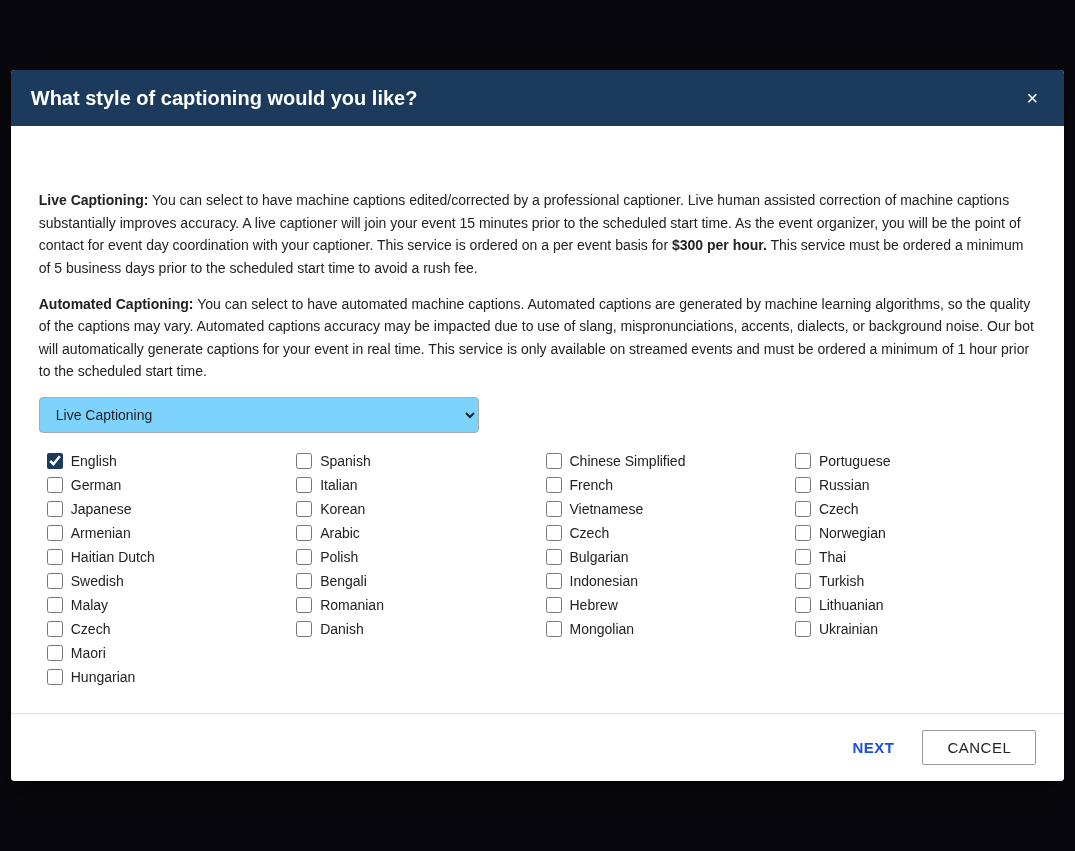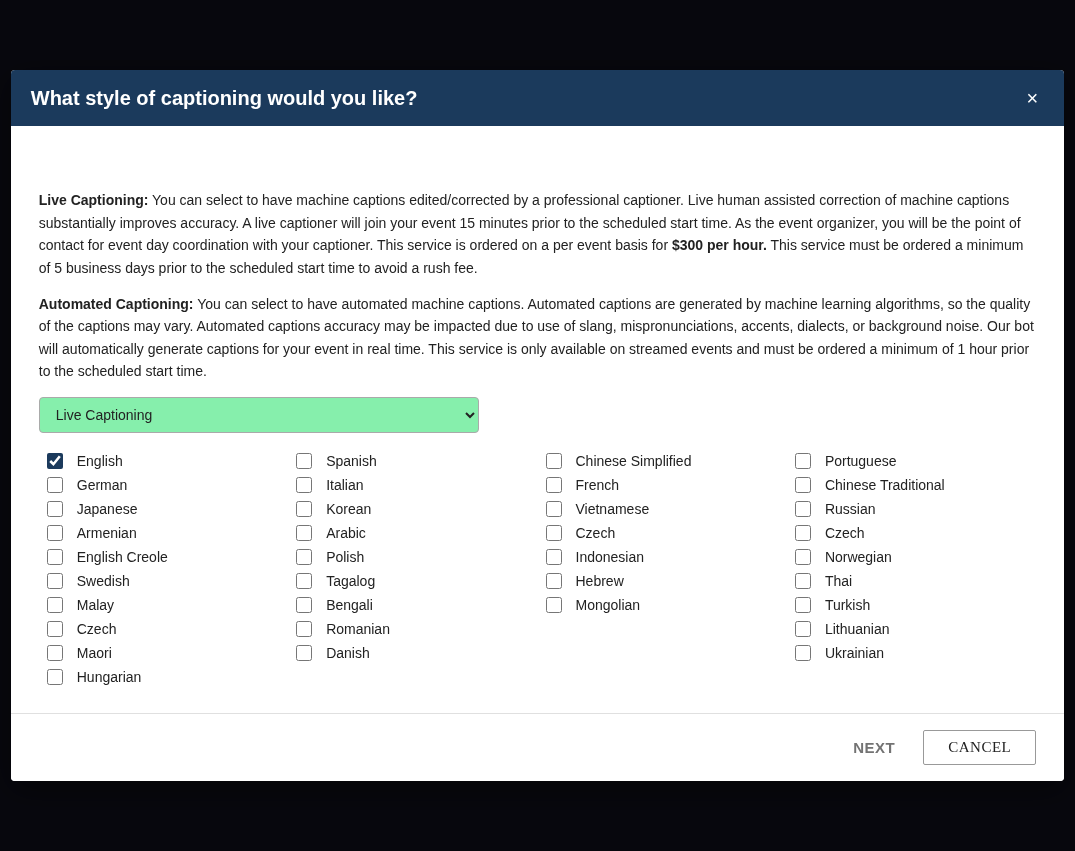--- a/index.html
+++ b/index.html
@@ -63,39 +63,39 @@
     }
     .select-wrapper {
       margin-bottom: 16px;
     }
     .select-wrapper select {
       width: 440px;
       padding: 8px 12px;
       font-size: 14px;
       border: 1px solid #aaa;
       border-radius: 4px;
-      background: #86efac;
+      background: #7dd3fc;
       color: #222;
       cursor: pointer;
     }
     .languages-grid {
       display: grid;
       grid-template-columns: repeat(4, 1fr);
       gap: 0;
       margin-bottom: 8px;
     }
     .lang-col {
       display: flex;
       flex-direction: column;
       gap: 0;
     }
     .lang-item {
       display: flex;
       align-items: flex-start;
-      gap: 14px;
+      gap: 8px;
       padding: 4px 8px;
       font-size: 14px;
       color: #222;
     }
     .lang-item input[type="checkbox"] {
       width: 16px;
       height: 16px;
       accent-color: #1b3a5c;
       cursor: pointer;
       flex-shrink: 0;
@@ -107,38 +107,37 @@
       padding: 16px 28px;
       display: flex;
       justify-content: flex-end;
       gap: 12px;
       border-top: 1px solid #e0e0e0;
       background: #fff;
     }
     .btn-next {
       background: none;
       border: none;
-      color: #737373;
+      color: #1d4ed8;
       font-size: 15px;
       font-weight: bold;
       cursor: pointer;
       padding: 8px 16px;
       letter-spacing: 0.5px;
     }
     .btn-cancel {
       background: #fff;
       border: 1px solid #999;
       color: #222;
       font-size: 15px;
       font-weight: normal;
       cursor: pointer;
       padding: 8px 24px;
       border-radius: 2px;
       letter-spacing: 0.5px;
-      font-family: Liberation Serif, serif;
     }
   </style>
 </head>
 <body>
 
 <div class="modal-overlay">
   <div class="modal">
     <div class="modal-header">
       <h2>What style of captioning would you like?</h2>
       <button class="close-btn">×</button>
@@ -169,21 +168,21 @@
             <div class="lang-item">
               <input type="checkbox" id="lang_col1_2" style="">
               <label for="lang_col1_2">Japanese</label>
             </div>
             <div class="lang-item">
               <input type="checkbox" id="lang_col1_3" style="">
               <label for="lang_col1_3">Armenian</label>
             </div>
             <div class="lang-item">
               <input type="checkbox" id="lang_col1_4" style="">
-              <label for="lang_col1_4">English Creole</label>
+              <label for="lang_col1_4">Haitian Dutch</label>
             </div>
             <div class="lang-item">
               <input type="checkbox" id="lang_col1_5" style="">
               <label for="lang_col1_5">Swedish</label>
             </div>
             <div class="lang-item">
               <input type="checkbox" id="lang_col1_6" style="">
               <label for="lang_col1_6">Malay</label>
             </div>
             <div class="lang-item">
@@ -214,24 +213,20 @@
             </div>
             <div class="lang-item">
               <input type="checkbox" id="lang_col2_3" style="">
               <label for="lang_col2_3">Arabic</label>
             </div>
             <div class="lang-item">
               <input type="checkbox" id="lang_col2_4" style="">
               <label for="lang_col2_4">Polish</label>
             </div>
             <div class="lang-item">
-              <input type="checkbox" id="lang_col2_5" style="">
-              <label for="lang_col2_5">Tagalog</label>
-            </div>
-            <div class="lang-item">
               <input type="checkbox" id="lang_col2_6" style="">
               <label for="lang_col2_6">Bengali</label>
             </div>
             <div class="lang-item">
               <input type="checkbox" id="lang_col2_8" style="">
               <label for="lang_col2_8">Romanian</label>
             </div>
             <div class="lang-item">
               <input type="checkbox" id="lang_col2_7" style="">
               <label for="lang_col2_7">Danish</label>
@@ -248,40 +243,40 @@
             </div>
             <div class="lang-item">
               <input type="checkbox" id="lang_col3_2" style="">
               <label for="lang_col3_2">Vietnamese</label>
             </div>
             <div class="lang-item">
               <input type="checkbox" id="lang_col3_3" style="">
               <label for="lang_col3_3">Czech</label>
             </div>
             <div class="lang-item">
+              <input type="checkbox" id="lang_col3_4" style="">
+              <label for="lang_col3_4">Bulgarian</label>
+            </div>
+            <div class="lang-item">
               <input type="checkbox" id="lang_col3_5" style="">
               <label for="lang_col3_5">Indonesian</label>
             </div>
             <div class="lang-item">
               <input type="checkbox" id="lang_col3_7" style="">
               <label for="lang_col3_7">Hebrew</label>
             </div>
             <div class="lang-item">
               <input type="checkbox" id="lang_col3_8" style="">
               <label for="lang_col3_8">Mongolian</label>
             </div>
           </div>
         <div class="lang-col" id="col4">
             <div class="lang-item">
               <input type="checkbox" id="lang_col4_0" style="">
               <label for="lang_col4_0">Portuguese</label>
-            </div>
-            <div class="lang-item">
-              <input type="checkbox" id="lang_col4_1" style="">
-              <label for="lang_col4_1">Chinese Traditional</label>
             </div>
             <div class="lang-item">
               <input type="checkbox" id="lang_col4_2" style="">
               <label for="lang_col4_2">Russian</label>
             </div>
             <div class="lang-item">
               <input type="checkbox" id="lang_col4_3" style="">
               <label for="lang_col4_3">Czech</label>
             </div>
             <div class="lang-item">

